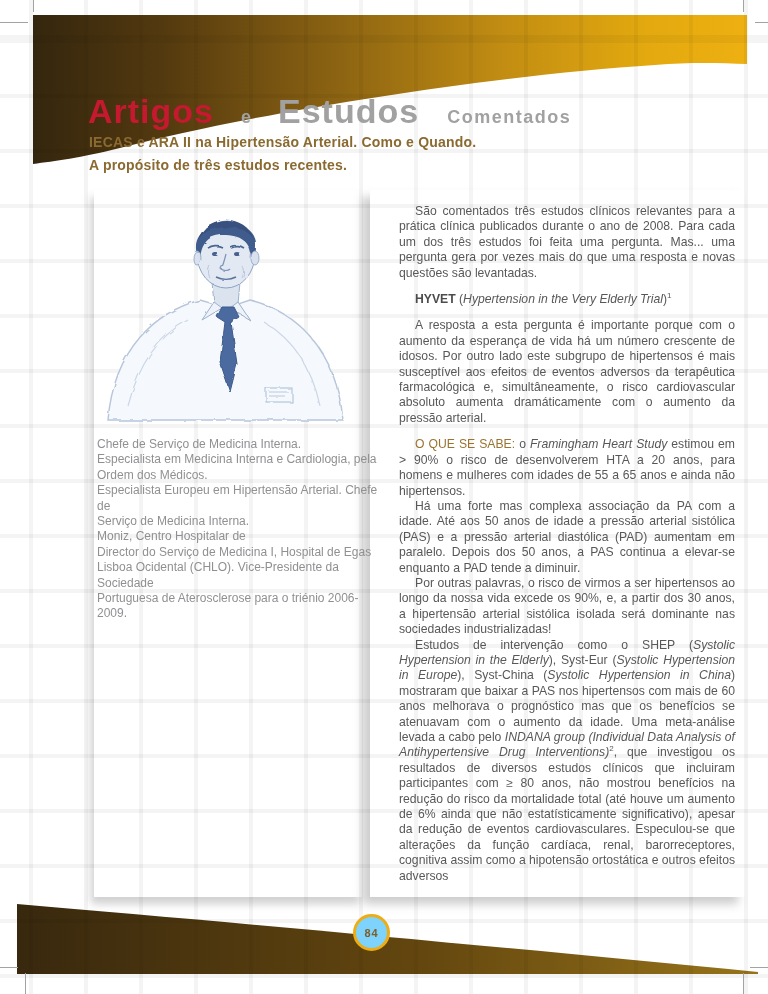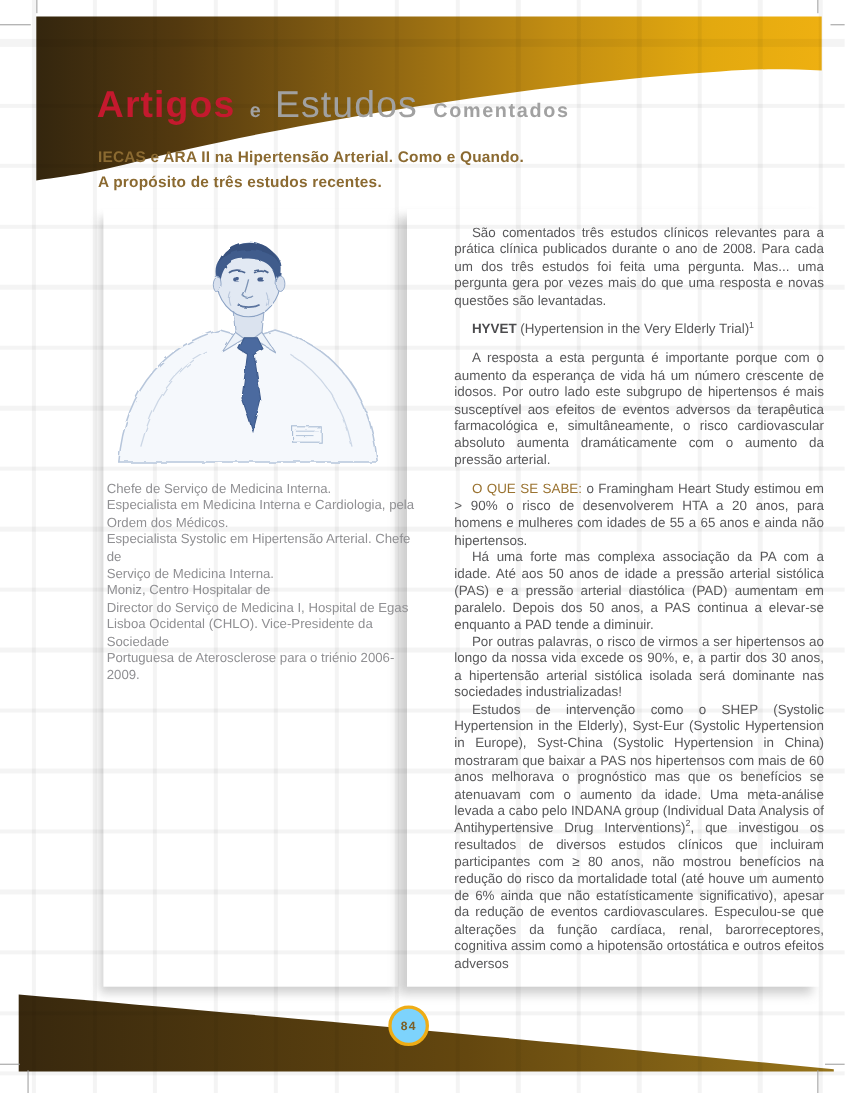--- a/index.html
+++ b/index.html
@@ -17,44 +17,44 @@
     background-position:29px 39px;}
   .content{position:absolute;inset:0;z-index:4;}
   .marks{position:absolute;inset:0;z-index:5;pointer-events:none;}
 
   .box-left{left:94px;top:190px;width:268px;height:707px;
     box-shadow:-3px 7px 8px rgba(110,110,110,0.32);}
   .box-right{left:370px;top:190px;width:375px;height:707px;
     box-shadow:-7px 7px 9px rgba(110,110,110,0.35);}
 
   
-  .title-row{position:absolute;left:88px;top:76px;display:flex;align-items:baseline;white-space:nowrap;}
+  .title-row{position:absolute;left:88px;top:92px;display:flex;align-items:baseline;white-space:nowrap;gap:14px;}
   .t-red{font-size:34px;font-weight:bold;color:var(--accent-red);letter-spacing:1px;}
   .t-conn{font-size:18px;font-weight:bold;color:var(--accent-gray);margin:0 13px;}
-  .t-gray{font-size:34px;font-weight:normal;color:var(--accent-gray);letter-spacing:1px;}
+  .t-gray{font-size:34px;font-weight:bold;color:var(--accent-gray);letter-spacing:1px;}
   .t-suffix{font-size:18px;font-weight:bold;color:var(--accent-gray);margin-left:14px;letter-spacing:1.5px;}
   .subtitle{position:absolute;left:89px;font-size:14px;font-weight:bold;color:var(--subtitle-brown);letter-spacing:.2px;white-space:nowrap;}
   .sub1{top:134px;} .sub2{top:157px;}
 
   
   .portrait{position:absolute;left:98px;top:196px;width:252px;height:228px;}
   .bio{position:absolute;left:97px;top:437px;width:290px;font-size:12px;line-height:15.4px;color:var(--bio-text);}
   .bio-name{font-size:12.5px;font-weight:bold;color:var(--accent-red);margin-bottom:1px;}
 
   
-  .article{position:absolute;left:392px;top:190px;width:375px;height:707px;
+  .article{position:absolute;left:378px;top:190px;width:375px;height:707px;
     padding:14px 18px 0 21px;box-sizing:border-box;overflow:hidden;}
   .para{margin:0;font-size:12.2px;line-height:15.4px;color:var(--body-text);
     text-align:justify;text-indent:16px;}
   .para.gap{margin-bottom:11px;}
   .para.brown{color:var(--lead-brown);}
   .para .b{font-weight:bold;}
   .para .brown{color:var(--lead-brown);font-weight:normal;}
   .para .dark{color:#4c4c4e;}
-  .para .i{}
+  .para .i{font-style:italic;}
   .para .sup{font-size:8px;vertical-align:super;line-height:0;}
 
   
   .page-circle{position:absolute;left:353px;top:914px;width:37px;height:37px;border-radius:50%;
     background:#7dd3fc;border:3px solid var(--circle-gold);box-sizing:border-box;
     display:flex;align-items:center;justify-content:center;}
   .page-num{font-size:11px;font-weight:bold;color:#7c5f26;letter-spacing:1px;}
 
   
   .tick{position:absolute;background:#a3a3a3;}
@@ -140,21 +140,21 @@
         <rect x="168" y="192" width="26" height="14" fill="none" stroke="#a9bcd4" stroke-width="1"></rect>
         <path d="M171,196 L191,196 M171,200 L187,200" stroke="#a9bcd4" stroke-width="0.8"></path>
       </g>
     </svg>
 
     <div class="bio">
       <div>
           <div>Chefe de Serviço de Medicina Interna.</div>
           <div>Especialista em Medicina Interna e Cardiologia, pela</div>
           <div>Ordem dos Médicos.</div>
-          <div>Especialista Systolic em Hipertensão Arterial. Chefe de</div>
+          <div>Especialista Europeu em Hipertensão Arterial. Chefe de</div>
           <div>Serviço de Medicina Interna.</div>
           <div>Moniz, Centro Hospitalar de</div>
           <div>Director do Serviço de Medicina I, Hospital de Egas</div>
           <div>Lisboa Ocidental (CHLO). Vice-Presidente da Sociedade</div>
           <div>Portuguesa de Aterosclerose para o triénio 2006-2009.</div>
         </div>
     </div>
 
     <div class="article">
         <p class="para gap"><span>São comentados três estudos clínicos relevantes para a prática clínica publicados durante o ano de 2008. Para cada um dos três estudos foi feita uma pergunta. Mas... uma pergunta gera por vezes mais do que uma resposta e novas questões são levantadas.</span></p>

